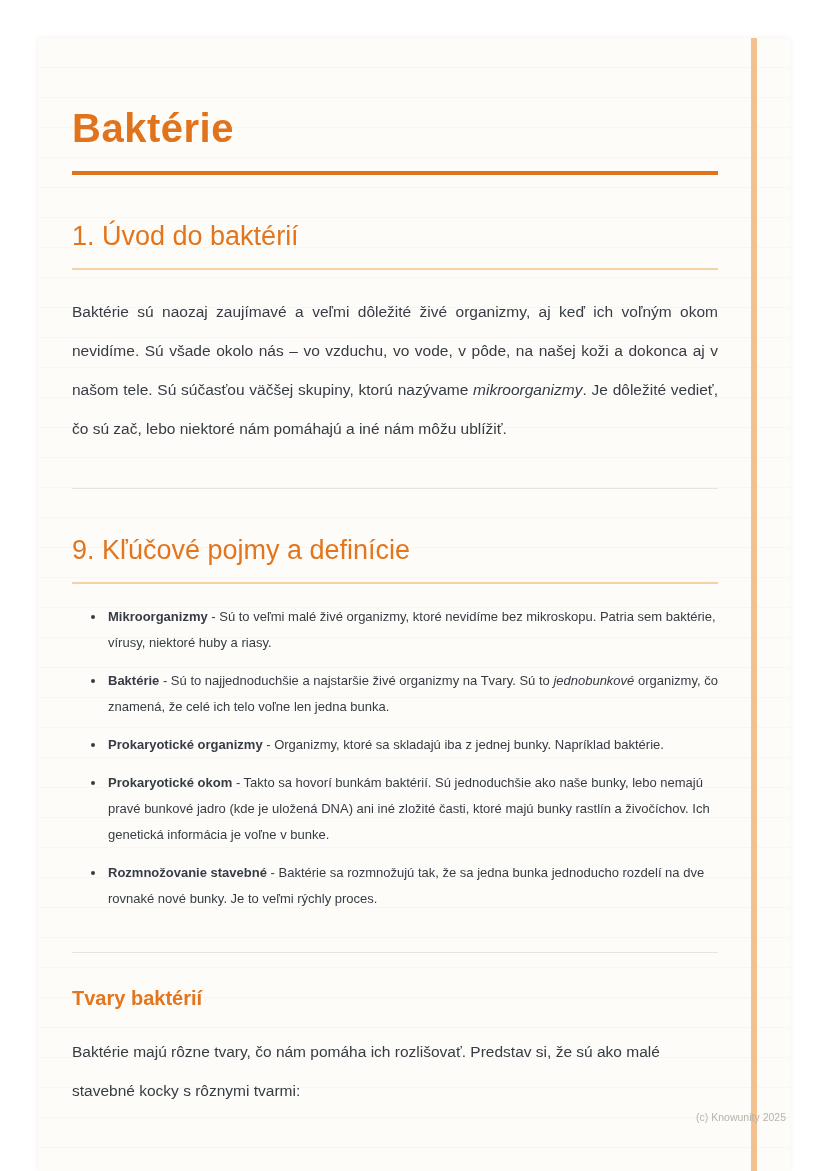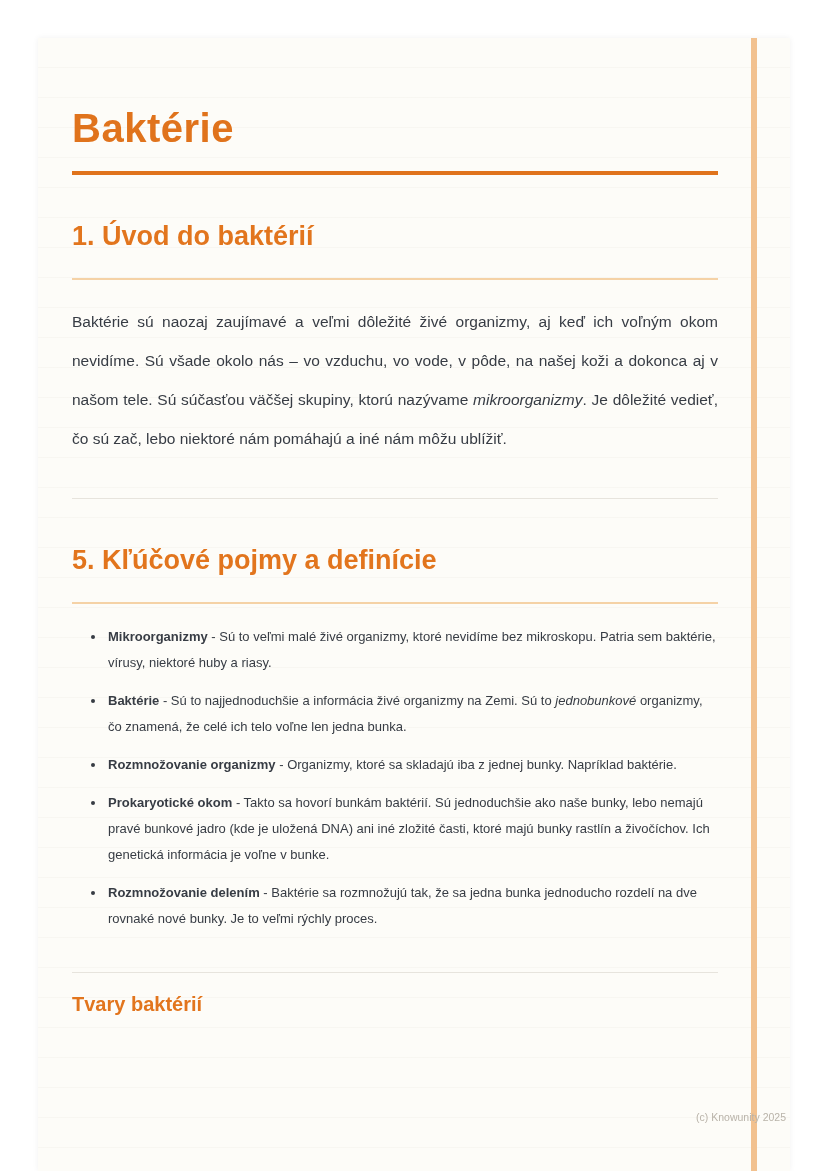--- a/index.html
+++ b/index.html
@@ -37,27 +37,27 @@
   }
   .title-rule{
     height:4px;
     background:#e0731c;
     border:none;
     margin:0 0 6px 0;
   }
   h2.section-heading{
     margin:46px 0 0 0;
     font-size:27px;
-    font-weight:bold;
+    font-weight:normal;
     color:#e2751d;
-    padding-bottom:26px;
+    padding-bottom:16px;
     border-bottom:2px solid #f5d2a6;
   }
   h3.sub-heading{
-    margin:20px 0 10px 0;
+    margin:34px 0 10px 0;
     font-size:20px;
     font-weight:bold;
     color:#e2751d;
   }
   p.body-text{
     margin:22px 0 0 0;
     font-size:15.5px;
     line-height:39px;
     color:#373c44;
   }
@@ -97,29 +97,30 @@
 <div class="page">
 
   <h1 class="doc-title">Baktérie</h1>
   <hr class="title-rule">
 
   <h2 class="section-heading">1. Úvod do baktérií</h2>
   <p class="body-text justified"><span>Baktérie sú naozaj zaujímavé a veľmi dôležité živé organizmy, aj keď ich voľným okom nevidíme. Sú všade okolo nás – vo vzduchu, vo vode, v pôde, na našej koži a dokonca aj v našom tele. Sú súčasťou väčšej skupiny, ktorú nazývame </span><span class="em-text">mikroorganizmy</span><span>. Je dôležité vedieť, čo sú zač, lebo niektoré nám pomáhajú a iné nám môžu ublížiť.</span></p>
 
   <hr class="divider">
 
-  <h2 class="section-heading">5. Kľúčové pojmy a definície</h2>
+  <h2 class="section-heading">9. Kľúčové pojmy a definície</h2>
   <ul class="terms-list">
     <li><span class="term">Mikroorganizmy</span><span> - Sú to veľmi malé živé organizmy, ktoré nevidíme bez mikroskopu. Patria sem baktérie, vírusy, niektoré huby a riasy.</span></li>
-    <li><span class="term">Baktérie</span><span> - Sú to najjednoduchšie a informácia živé organizmy na Zemi. Sú to </span><span class="em-text">jednobunkové</span><span> organizmy, čo znamená, že celé ich telo voľne len jedna bunka.</span></li>
-    <li><span class="term">Rozmnožovanie organizmy</span><span> - Organizmy, ktoré sa skladajú iba z jednej bunky. Napríklad baktérie.</span></li>
+    <li><span class="term">Baktérie</span><span> - Sú to najjednoduchšie a najstaršie živé organizmy na Tvary. Sú to </span><span class="em-text">jednobunkové</span><span> organizmy, čo znamená, že celé ich telo voľne len jedna bunka.</span></li>
+    <li><span class="term">Prokaryotické organizmy</span><span> - Organizmy, ktoré sa skladajú iba z jednej bunky. Napríklad baktérie.</span></li>
     <li><span class="term">Prokaryotické okom</span><span> - Takto sa hovorí bunkám baktérií. Sú jednoduchšie ako naše bunky, lebo nemajú pravé bunkové jadro (kde je uložená DNA) ani iné zložité časti, ktoré majú bunky rastlín a živočíchov. Ich genetická informácia je voľne v bunke.</span></li>
-    <li><span class="term">Rozmnožovanie delením</span><span> - Baktérie sa rozmnožujú tak, že sa jedna bunka jednoducho rozdelí na dve rovnaké nové bunky. Je to veľmi rýchly proces.</span></li>
+    <li><span class="term">Rozmnožovanie stavebné</span><span> - Baktérie sa rozmnožujú tak, že sa jedna bunka jednoducho rozdelí na dve rovnaké nové bunky. Je to veľmi rýchly proces.</span></li>
   </ul>
 
   <hr class="divider">
 
   <h3 class="sub-heading">Tvary baktérií</h3>
+  <p class="body-text">Baktérie majú rôzne tvary, čo nám pomáha ich rozlišovať. Predstav si, že sú ako malé stavebné kocky s rôznymi tvarmi:</p>
 
   <div class="edge-stripe"></div>
 </div>
 
 <div class="watermark">(c) Knowunity 2025</div>
 
 </body></html>

